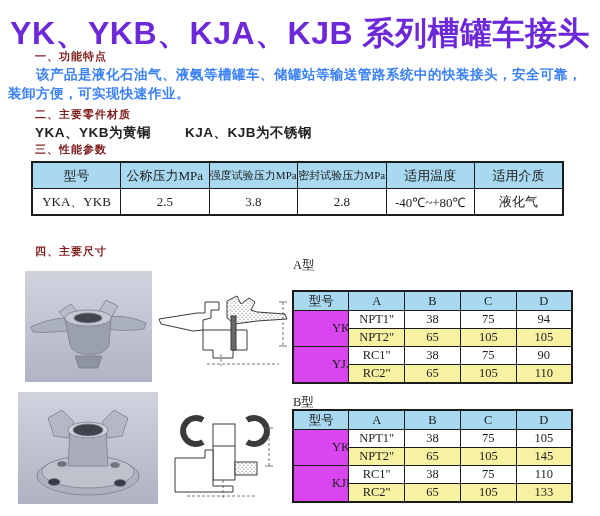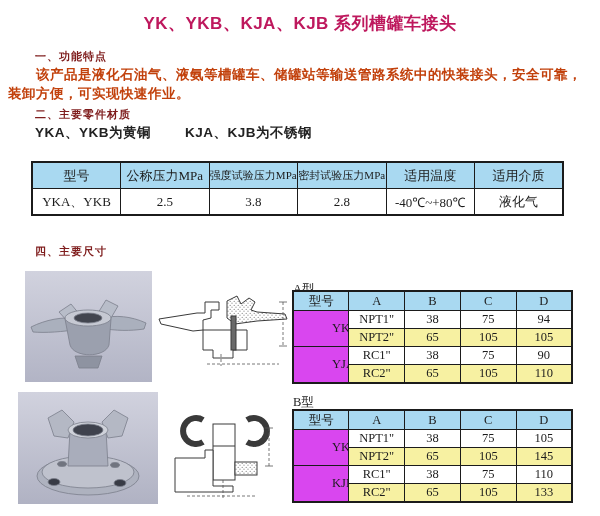--- a/index.html
+++ b/index.html
@@ -2,30 +2,30 @@
 <html><head>
 <meta charset="utf-8">
 <style>
   html,body{margin:0;padding:0;}
   .page{
     position:relative; width:600px; height:516px; background:#ffffff;
     font-family:"Liberation Sans", sans-serif; color:#1a1a1a; overflow:hidden;
   }
   .title{
     position:absolute; top:12px; left:0; width:600px; text-align:center;
-    font-size:17px; font-weight:bold; letter-spacing:0.5px; color:#be185d;
+    font-size:32px; font-weight:bold; letter-spacing:0.5px; color:#6d28d9;
   }
   .sec-heading{
     position:absolute; left:35px; font-size:11px; font-weight:bold;
     color:#7f1d1d; letter-spacing:1px;
   }
   .para{
     position:absolute; left:8px; top:65px; width:585px;
     font-size:13.5px; font-weight:bold; line-height:19px;
-    text-indent:28px; letter-spacing:0.5px; color:#c2410c;
+    text-indent:28px; letter-spacing:0.5px; color:#3b82f6;
   }
   .materials{
     position:absolute; left:35px; top:124px; font-size:13.5px; font-weight:bold;
     letter-spacing:0.5px; color:#222;
   }
   .materials .gap{display:inline-block; width:34px;}
   
   table{border-collapse:collapse; table-layout:fixed;}
   .perf{
     position:absolute; left:31px; top:161px; width:533px;
@@ -67,20 +67,21 @@
   <div class="title">YK、YKB、KJA、KJB 系列槽罐车接头</div>
 
   <div class="sec-heading" style="top:49px;">一、功能特点</div>
   <div class="para">该产品是液化石油气、液氨等槽罐车、储罐站等输送管路系统中的快装接头，安全可靠，装卸方便，可实现快速作业。</div>
 
   <div class="sec-heading" style="top:107px;">二、主要零件材质</div>
   <div class="materials">
     <span>YKA、YKB为黄铜</span><span class="gap"></span><span>KJA、KJB为不锈钢</span>
   </div>
 
+  <div class="sec-heading" style="top:142px;">三、性能参数</div>
 
   <table class="perf">
     <tbody>
         <tr>
       <th>型号</th>
       <th>公称压力MPa</th>
       <th class="small">强度试验压力MPa</th>
       <th class="small">密封试验压力MPa</th>
       <th>适用温度</th>
       <th>适用介质</th>
@@ -140,21 +141,21 @@
         <line x1="50" y1="76" x2="122" y2="76"></line>
         <line x1="64" y1="66" x2="64" y2="78"></line>
       </g>
       <g stroke="#555" stroke-width="0.8">
         <line x1="122" y1="14" x2="130" y2="14"></line>
           <line x1="122" y1="58" x2="130" y2="58"></line>
       </g>
     </svg>
   </div>
 
-  <div class="dimlabel" style="top:281px;">A型</div>
+  <div class="dimlabel" style="top:257px;">A型</div>
 
   <table class="dim" style="top:290px;">
     <tbody>
         <tr>
       <th>型号</th>
       <th>A</th>
       <th>B</th>
       <th>C</th>
       <th>D</th>
     </tr>

